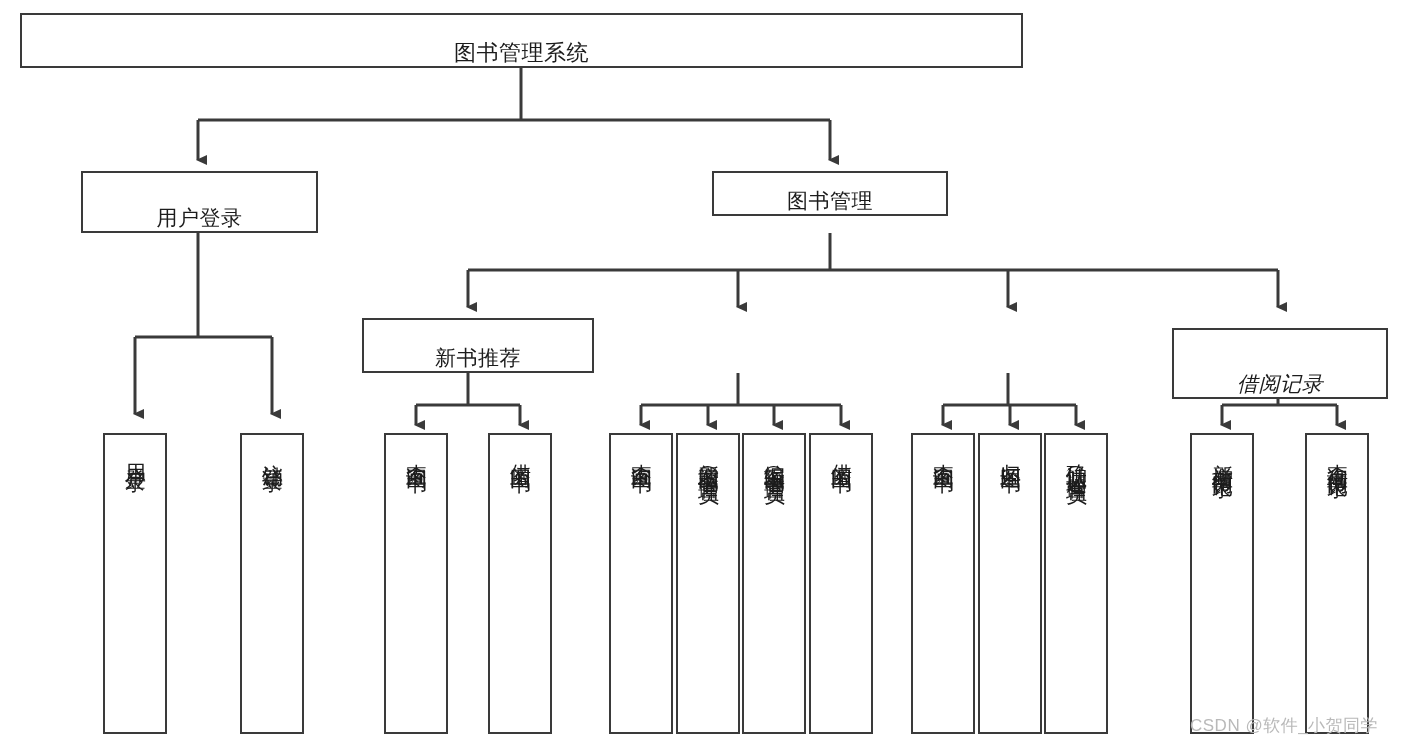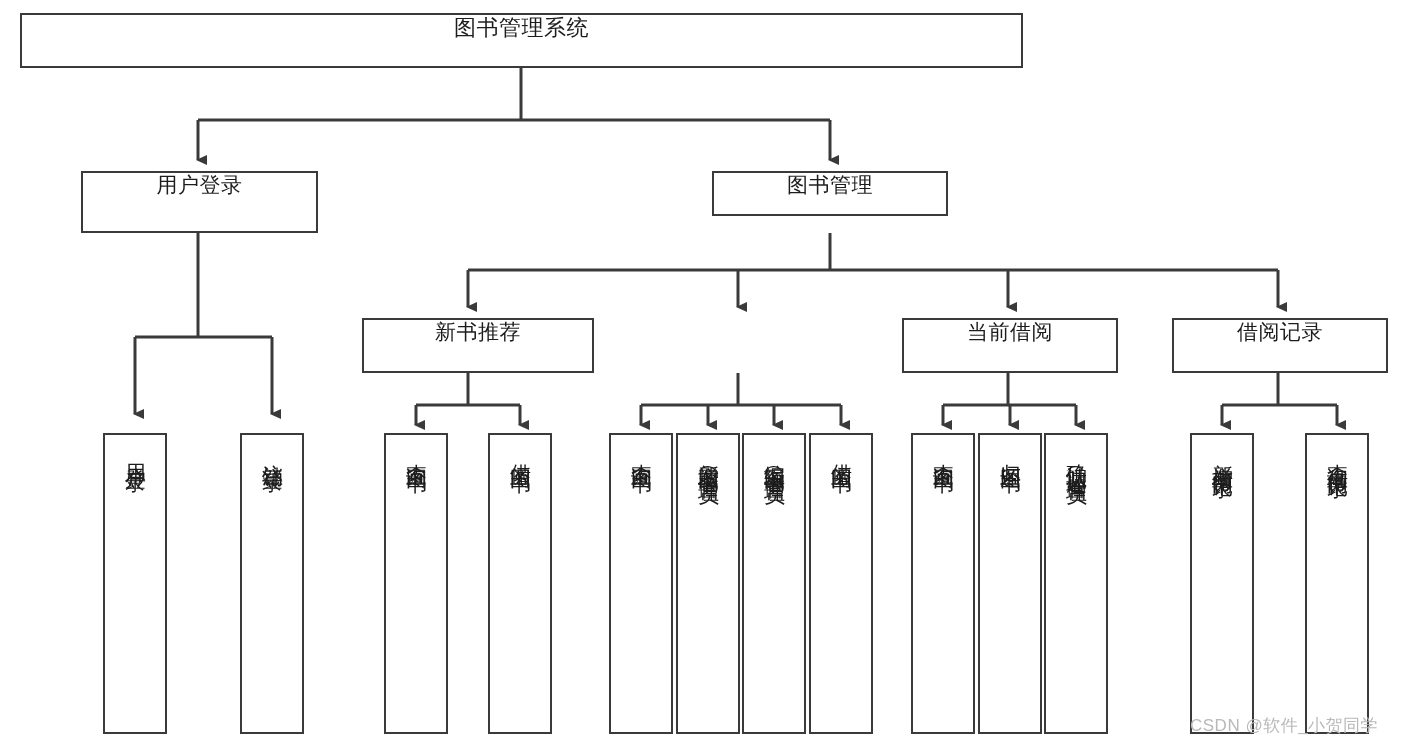--- a/index.html
+++ b/index.html
@@ -25,21 +25,21 @@
     width: 1405px;
     height: 747px;
     pointer-events: none;
   }
   .node {
     position: absolute;
     box-sizing: border-box;
     background: #ffffff;
     border: 2px solid #3a3a3a;
     display: flex;
-    align-items: flex-start;
+    align-items: flex-end;
     justify-content: center;
     text-align: center;
     color: #1c1c1c;
   }
   .node .label {
     display: block;
     line-height: 1.18;
     letter-spacing: 0.5px;
   }
   .node.horiz .label {
@@ -129,24 +129,21 @@
   <div class="node horiz" style="left:81px; top:171px; width:237px; height:62px;">
     <span class="label">用户登录</span>
   </div>
   <div class="node horiz" style="left:712px; top:171px; width:236px; height:45px;">
     <span class="label">图书管理</span>
   </div>
 
   <div class="node horiz" style="left:362px; top:318px; width:232px; height:55px;">
     <span class="label">新书推荐</span>
   </div>
-  <div class="node horiz" style="left:902px; top:318px; width:216px; height:55px;">
-    <span class="label">当前借阅</span>
-  </div>
-  <div class="node horiz" style="left:1172px; top:318px; width:216px; height:55px;">
+  <div class="node horiz" style="left:1172px; top:328px; width:216px; height:71px;font-style:italic;">
     <span class="label">借阅记录</span>
   </div>
 
   <div class="node vert" style="left:103px; top:433px; width:64px; height:301px;">
     <span class="label">用户登录</span>
   </div>
   <div class="node vert" style="left:240px; top:433px; width:64px; height:301px;">
     <span class="label">注销登录</span>
   </div>
 

